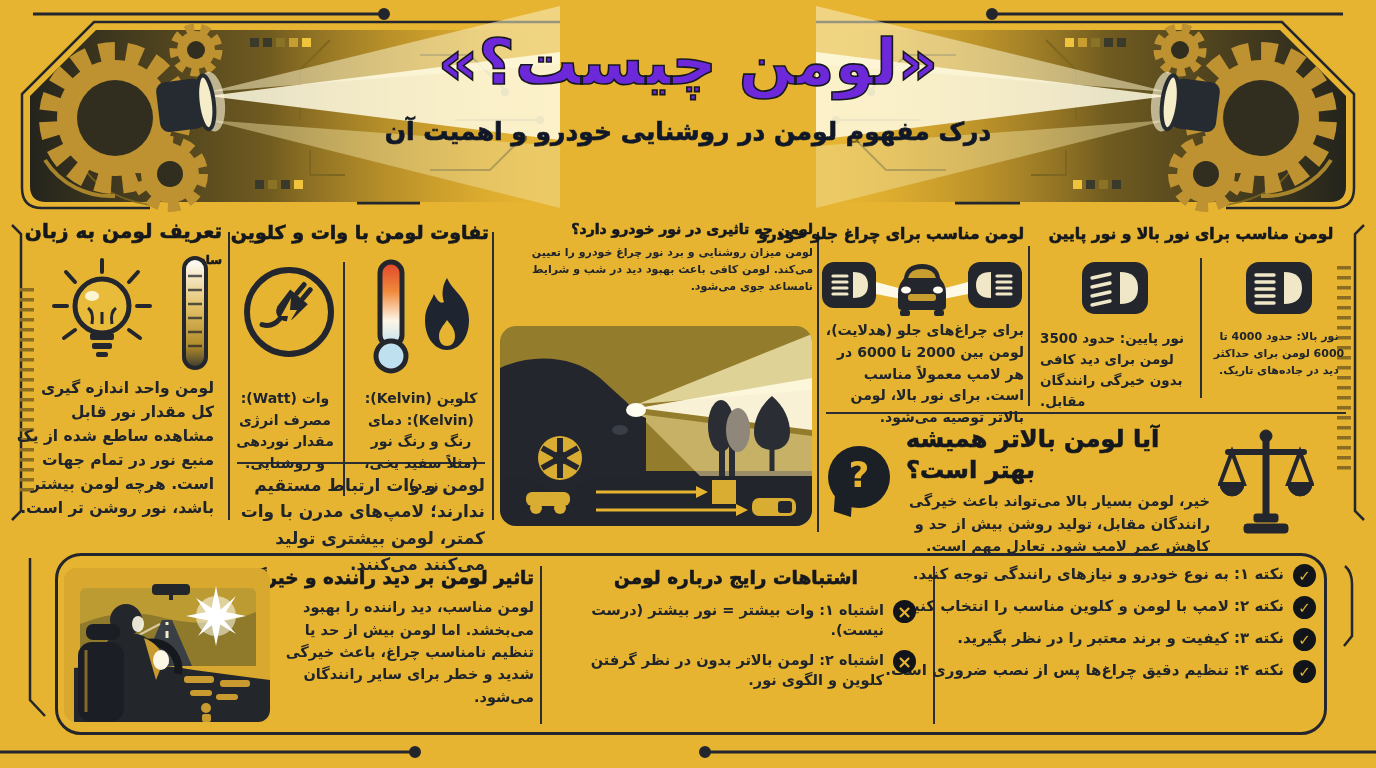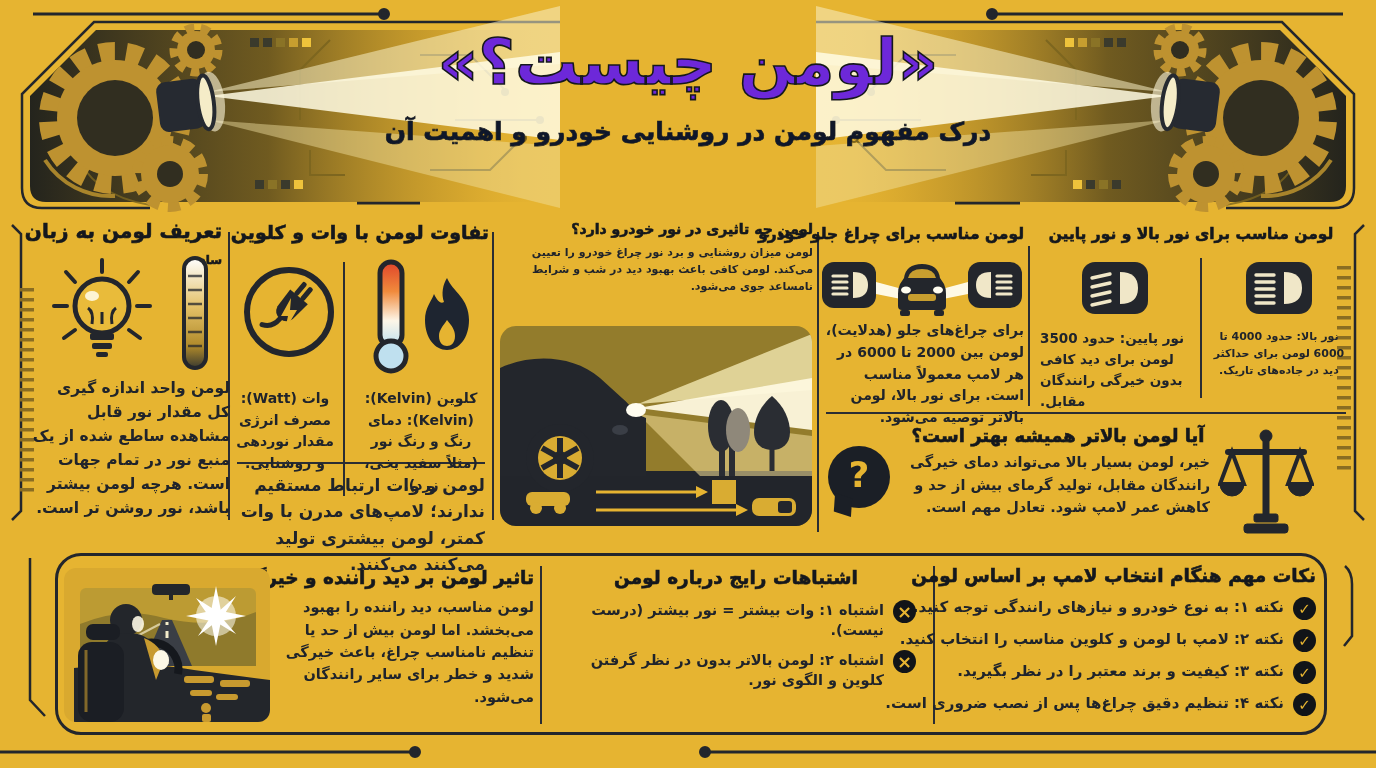--- a/index.html
+++ b/index.html
@@ -203,21 +203,21 @@
       <g stroke="#23262C" stroke-width="2.5" opacity="0.75">
         <path d="M8 22 H 22"></path>
           <path d="M8 36 H 22"></path>
           <path d="M8 50 H 22"></path>
           <path d="M8 64 H 22"></path>
           <path d="M8 78 H 22"></path>
           <path d="M8 92 H 22"></path>
       </g>
     </svg>
   </div>
-  <div class="s-b" style="position:absolute;left:0;top:158px;width:200px;font-size:15.5px;text-align:right;margin-left:16px;">لومن واحد اندازه گیری کل مقدار نور قابل مشاهده ساطع شده از یک منبع نور در تمام جهات است. هرچه لومن بیشتر باشد، نور روشن تر است.</div>
+  <div class="s-b" style="position:absolute;left:0;top:158px;width:200px;font-size:15.5px;text-align:right;">لومن واحد اندازه گیری کل مقدار نور قابل مشاهده ساطع شده از یک منبع نور در تمام جهات است. هرچه لومن بیشتر باشد، نور روشن تر است.</div>
 </div>
 
 <div class="abs" style="left:233px;top:220px;width:256px;">
   <div class="s-h center nowrap" style="font-size:19px;">تفاوت لومن با وات و کلوین</div>
 
   <div class="abs" style="left:128px;top:38px;width:124px;height:120px;">
     <svg width="40" height="116" viewBox="0 0 40 116" style="position:absolute;left:10px;top:0;">
       <defs>
         <linearGradient id="thermoG" x1="0" y1="0" x2="0" y2="1">
           <stop offset="0" stop-color="#E0442A"></stop>
@@ -388,31 +388,30 @@
       <path d="M10 26 H 86" stroke-width="6" stroke-linecap="round"></path>
       <path d="M14 26 L2 58 H 26 Z" fill="none" stroke-width="4"></path>
       <path d="M2 58 A 12 12 0 0 0 26 58 Z"></path>
       <path d="M82 26 L70 58 H 94 Z" fill="none" stroke-width="4"></path>
       <path d="M70 58 A 12 12 0 0 0 94 58 Z"></path>
       <rect x="36" y="88" width="24" height="8" rx="2"></rect>
       <rect x="26" y="98" width="44" height="9" rx="3"></rect>
     </g>
   </svg>
   <div style="position:absolute;left:84px;top:0;width:304px;">
-    <div class="s-h" style="text-align:center;font-size:18px;">آیا لومن بالاتر همیشه بهتر است؟</div>
-    <div class="s-b" style="margin-top:4px;font-size:14.5px;">خیر، لومن بسیار بالا می‌تواند دمای خیرگی رانندگان مقابل، تولید گرمای بیش از حد و کاهش عمر لامپ شود. تعادل مهم است.</div>
+    <div class="s-h" style="text-align:left;font-size:24px;">آیا لومن بالاتر همیشه بهتر است؟</div>
+    <div class="s-b" style="margin-top:4px;font-size:14.5px;">خیر، لومن بسیار بالا می‌تواند باعث خیرگی رانندگان مقابل، تولید روشن بیش از حد و کاهش عمر لامپ شود. تعادل مهم است.</div>
   </div>
 </div>
 
 <div class="abs band" style="left:55px;top:553px;width:1272px;height:182px;box-sizing:border-box;"></div>
 <div class="abs vdiv" style="left:933px;top:566px;height:158px;"></div>
 <div class="abs vdiv" style="left:540px;top:566px;height:158px;"></div>
 
 <div class="abs" style="left:948px;top:564px;width:368px;">
-  <div class="s-h nowrap" style="font-size:18.5px;text-align:right;margin-bottom:9px;">نکات مهم هنگام انتخاب لامپ بر اساس لومن</div>
   <div class="list-row">
     <span class="badge">✓</span>
     <span class="list-text nowrap">نکته ۱: به نوع خودرو و نیازهای رانندگی توجه کنید.</span>
   </div>
   <div class="list-row">
     <span class="badge">✓</span>
     <span class="list-text nowrap">نکته ۲: لامپ با لومن و کلوین مناسب را انتخاب کنید.</span>
   </div>
   <div class="list-row">
     <span class="badge">✓</span>

